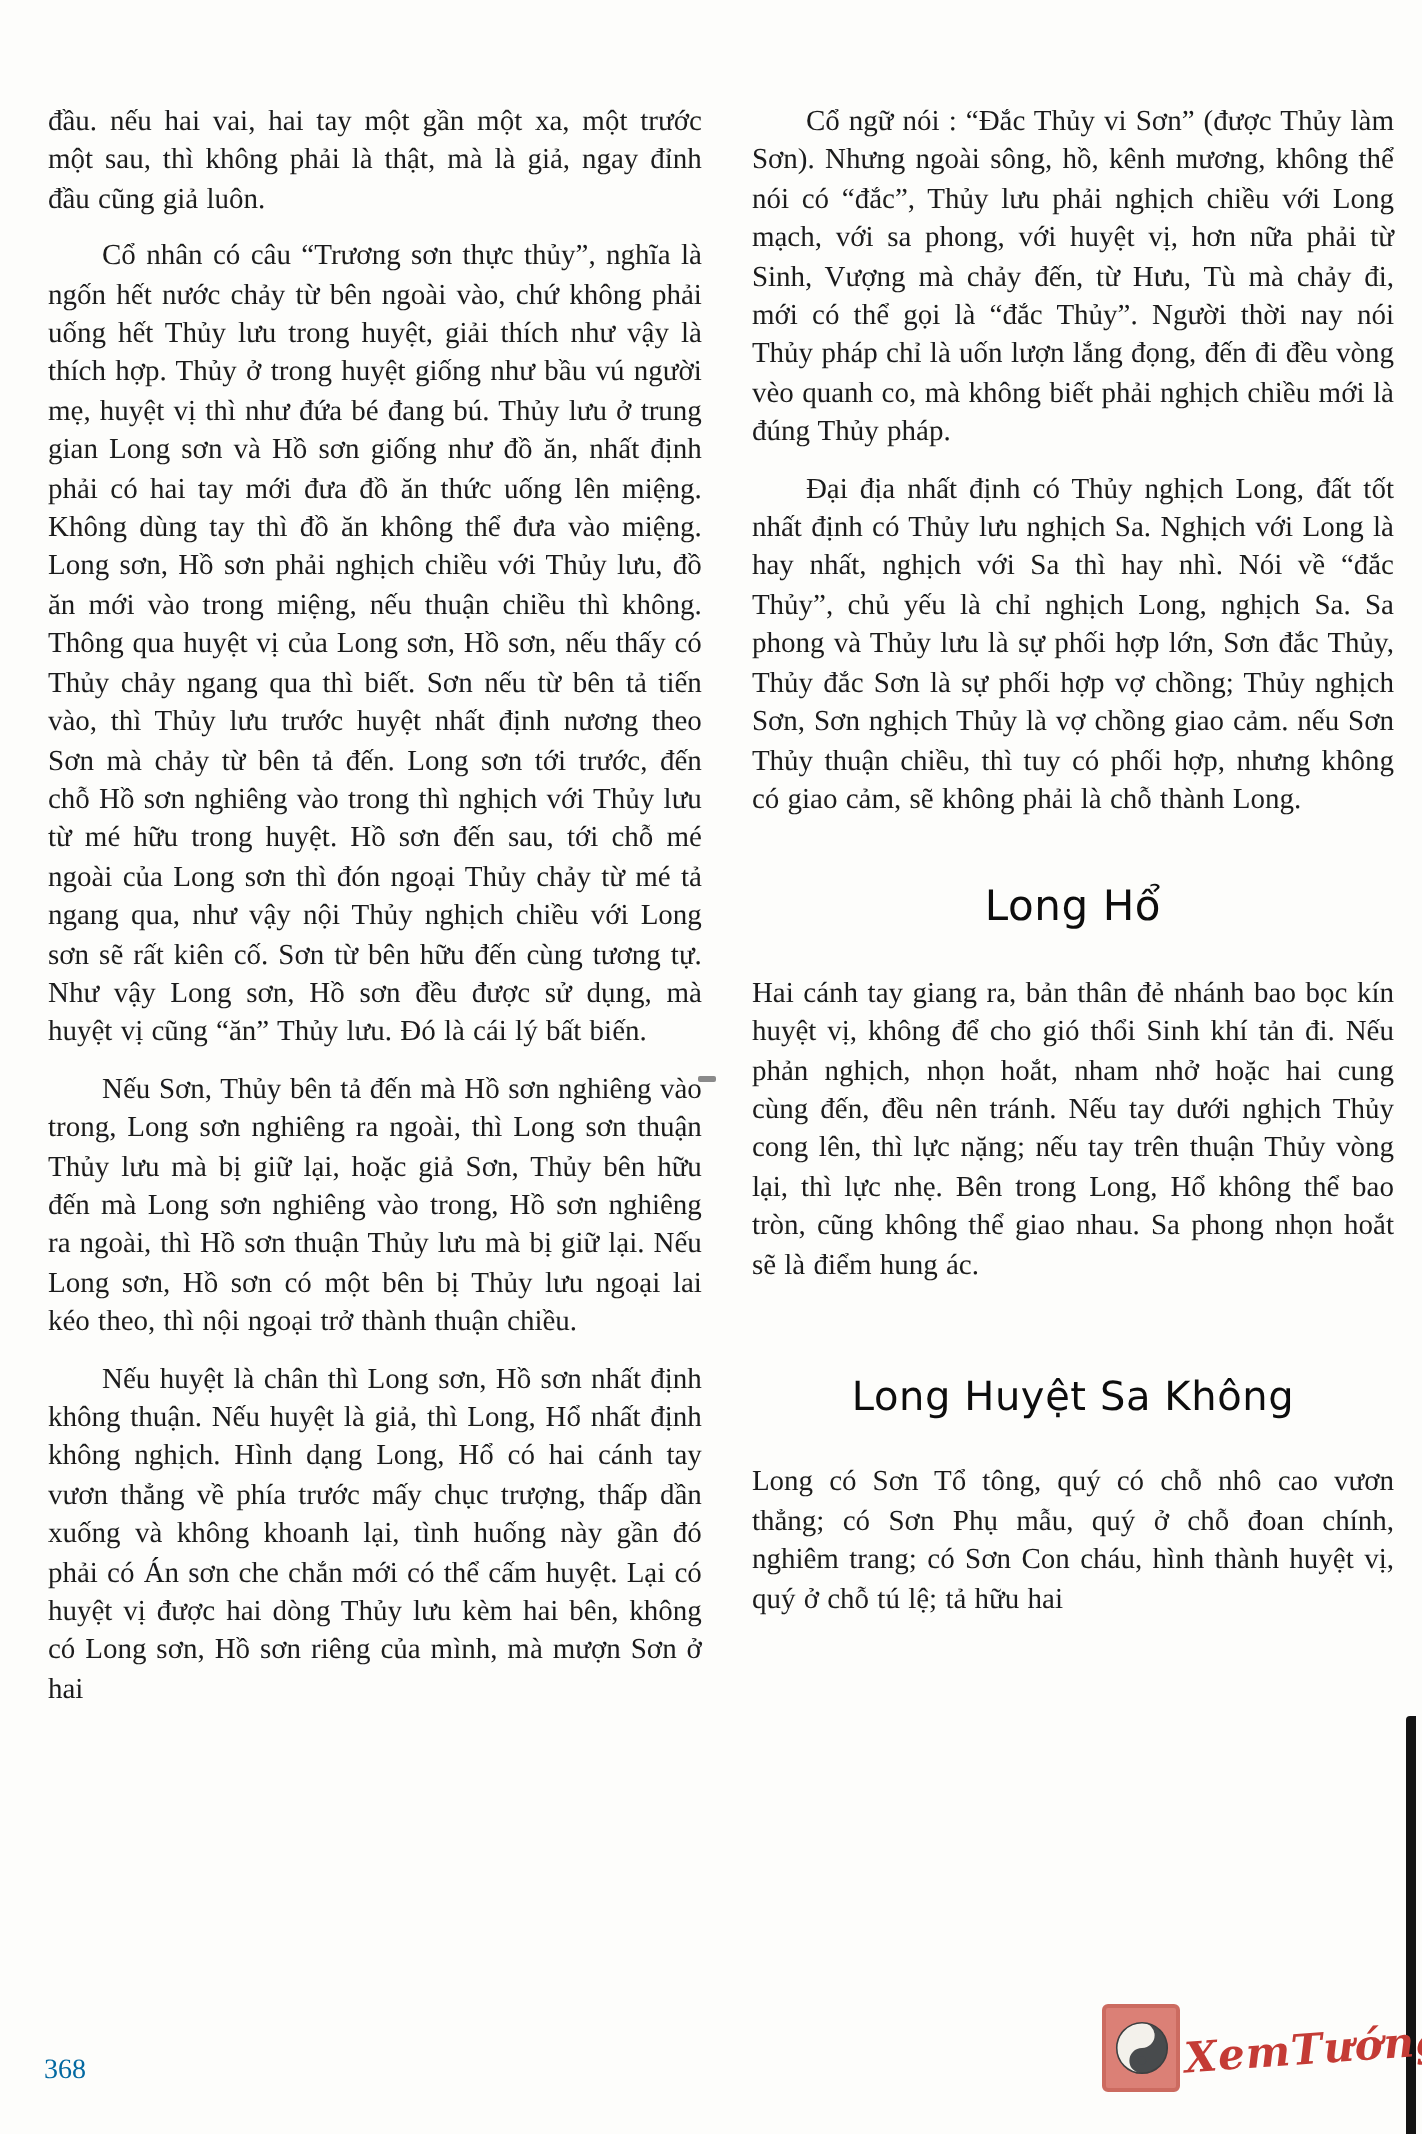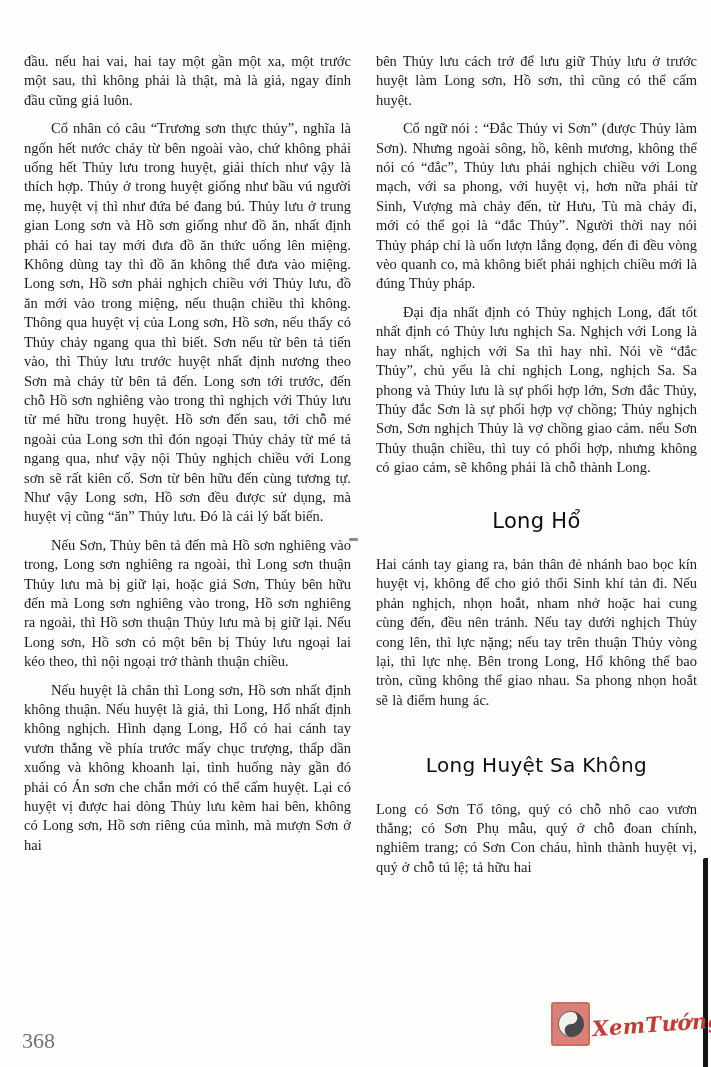--- a/index.html
+++ b/index.html
@@ -44,22 +44,22 @@
     text-align: center;
     font-size: 21px;
     letter-spacing: 0.3px;
     margin: 34px 0 24px 0;
   }
   .heading.second { margin: 46px 0 24px 0; font-size: 20px; }
   .page-number {
     position: absolute;
     left: 22px;
     top: 1028px;
-    font-size: 22px;
-    color: #737373;
+    font-size: 14px;
+    color: #0369a1;
     font-family: "Liberation Serif", serif;
   }
   
   .gutter-dash {
     position: absolute;
     left: 349px;
     top: 538px;
     width: 9px;
     height: 2.5px;
     background: #8a8a8a;
@@ -114,21 +114,20 @@
   <div class="columns">
 
     <div class="col col-left">
       <p class="cont">đầu. nếu hai vai, hai tay một gần một xa, một trước một sau, thì không phải là thật, mà là giả, ngay đỉnh đầu cũng giả luôn.</p>
       <p>Cổ nhân có câu “Trương sơn thực thủy”, nghĩa là ngốn hết nước chảy từ bên ngoài vào, chứ không phải uống hết Thủy lưu trong huyệt, giải thích như vậy là thích hợp. Thủy ở trong huyệt giống như bầu vú người mẹ, huyệt vị thì như đứa bé đang bú. Thủy lưu ở trung gian Long sơn và Hồ sơn giống như đồ ăn, nhất định phải có hai tay mới đưa đồ ăn thức uống lên miệng. Không dùng tay thì đồ ăn không thể đưa vào miệng. Long sơn, Hồ sơn phải nghịch chiều với Thủy lưu, đồ ăn mới vào trong miệng, nếu thuận chiều thì không. Thông qua huyệt vị của Long sơn, Hồ sơn, nếu thấy có Thủy chảy ngang qua thì biết. Sơn nếu từ bên tả tiến vào, thì Thủy lưu trước huyệt nhất định nương theo Sơn mà chảy từ bên tả đến. Long sơn tới trước, đến chỗ Hồ sơn nghiêng vào trong thì nghịch với Thủy lưu từ mé hữu trong huyệt. Hồ sơn đến sau, tới chỗ mé ngoài của Long sơn thì đón ngoại Thủy chảy từ mé tả ngang qua, như vậy nội Thủy nghịch chiều với Long sơn sẽ rất kiên cố. Sơn từ bên hữu đến cùng tương tự. Như vậy Long sơn, Hồ sơn đều được sử dụng, mà huyệt vị cũng “ăn” Thủy lưu. Đó là cái lý bất biến.</p>
       <p>Nếu Sơn, Thủy bên tả đến mà Hồ sơn nghiêng vào trong, Long sơn nghiêng ra ngoài, thì Long sơn thuận Thủy lưu mà bị giữ lại, hoặc giả Sơn, Thủy bên hữu đến mà Long sơn nghiêng vào trong, Hồ sơn nghiêng ra ngoài, thì Hồ sơn thuận Thủy lưu mà bị giữ lại. Nếu Long sơn, Hồ sơn có một bên bị Thủy lưu ngoại lai kéo theo, thì nội ngoại trở thành thuận chiều.</p>
       <p>Nếu huyệt là chân thì Long sơn, Hồ sơn nhất định không thuận. Nếu huyệt là giả, thì Long, Hổ nhất định không nghịch. Hình dạng Long, Hổ có hai cánh tay vươn thẳng về phía trước mấy chục trượng, thấp dần xuống và không khoanh lại, tình huống này gần đó phải có Án sơn che chắn mới có thể cấm huyệt. Lại có huyệt vị được hai dòng Thủy lưu kèm hai bên, không có Long sơn, Hồ sơn riêng của mình, mà mượn Sơn ở hai</p>
     </div>
 
     <div class="col col-right">
-      <p class="cont">bên Thủy lưu cách trở để lưu giữ Thủy lưu ở trước huyệt làm Long sơn, Hồ sơn, thì cũng có thể cấm huyệt.</p>
       <p>Cổ ngữ nói : “Đắc Thủy vi Sơn” (được Thủy làm Sơn). Nhưng ngoài sông, hồ, kênh mương, không thể nói có “đắc”, Thủy lưu phải nghịch chiều với Long mạch, với sa phong, với huyệt vị, hơn nữa phải từ Sinh, Vượng mà chảy đến, từ Hưu, Tù mà chảy đi, mới có thể gọi là “đắc Thủy”. Người thời nay nói Thủy pháp chỉ là uốn lượn lắng đọng, đến đi đều vòng vèo quanh co, mà không biết phải nghịch chiều mới là đúng Thủy pháp.</p>
       <p>Đại địa nhất định có Thủy nghịch Long, đất tốt nhất định có Thủy lưu nghịch Sa. Nghịch với Long là hay nhất, nghịch với Sa thì hay nhì. Nói về “đắc Thủy”, chủ yếu là chỉ nghịch Long, nghịch Sa. Sa phong và Thủy lưu là sự phối hợp lớn, Sơn đắc Thủy, Thủy đắc Sơn là sự phối hợp vợ chồng; Thủy nghịch Sơn, Sơn nghịch Thủy là vợ chồng giao cảm. nếu Sơn Thủy thuận chiều, thì tuy có phối hợp, nhưng không có giao cảm, sẽ không phải là chỗ thành Long.</p>
       <div class="heading">Long Hổ</div>
       <p class="cont">Hai cánh tay giang ra, bản thân đẻ nhánh bao bọc kín huyệt vị, không để cho gió thổi Sinh khí tản đi. Nếu phản nghịch, nhọn hoắt, nham nhở hoặc hai cung cùng đến, đều nên tránh. Nếu tay dưới nghịch Thủy cong lên, thì lực nặng; nếu tay trên thuận Thủy vòng lại, thì lực nhẹ. Bên trong Long, Hổ không thể bao tròn, cũng không thể giao nhau. Sa phong nhọn hoắt sẽ là điểm hung ác.</p>
       <div class="heading second">Long Huyệt Sa Không</div>
       <p class="cont">Long có Sơn Tổ tông, quý có chỗ nhô cao vươn thẳng; có Sơn Phụ mẫu, quý ở chỗ đoan chính, nghiêm trang; có Sơn Con cháu, hình thành huyệt vị, quý ở chỗ tú lệ; tả hữu hai</p>
     </div>
 
   </div>
 

